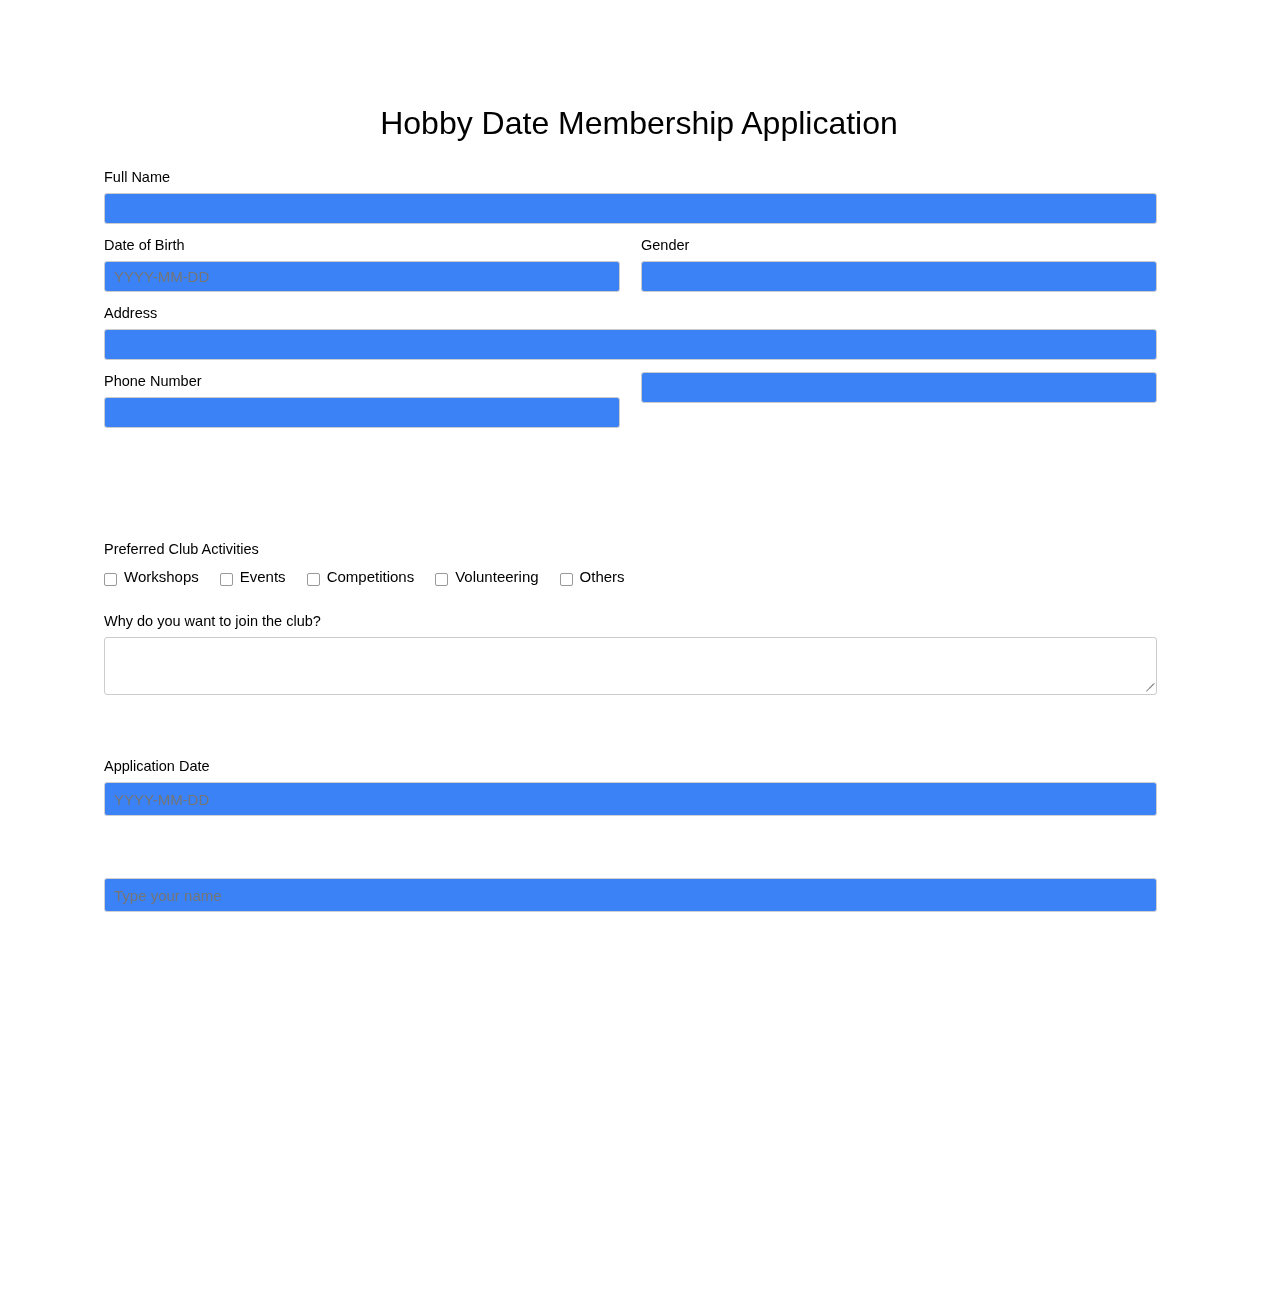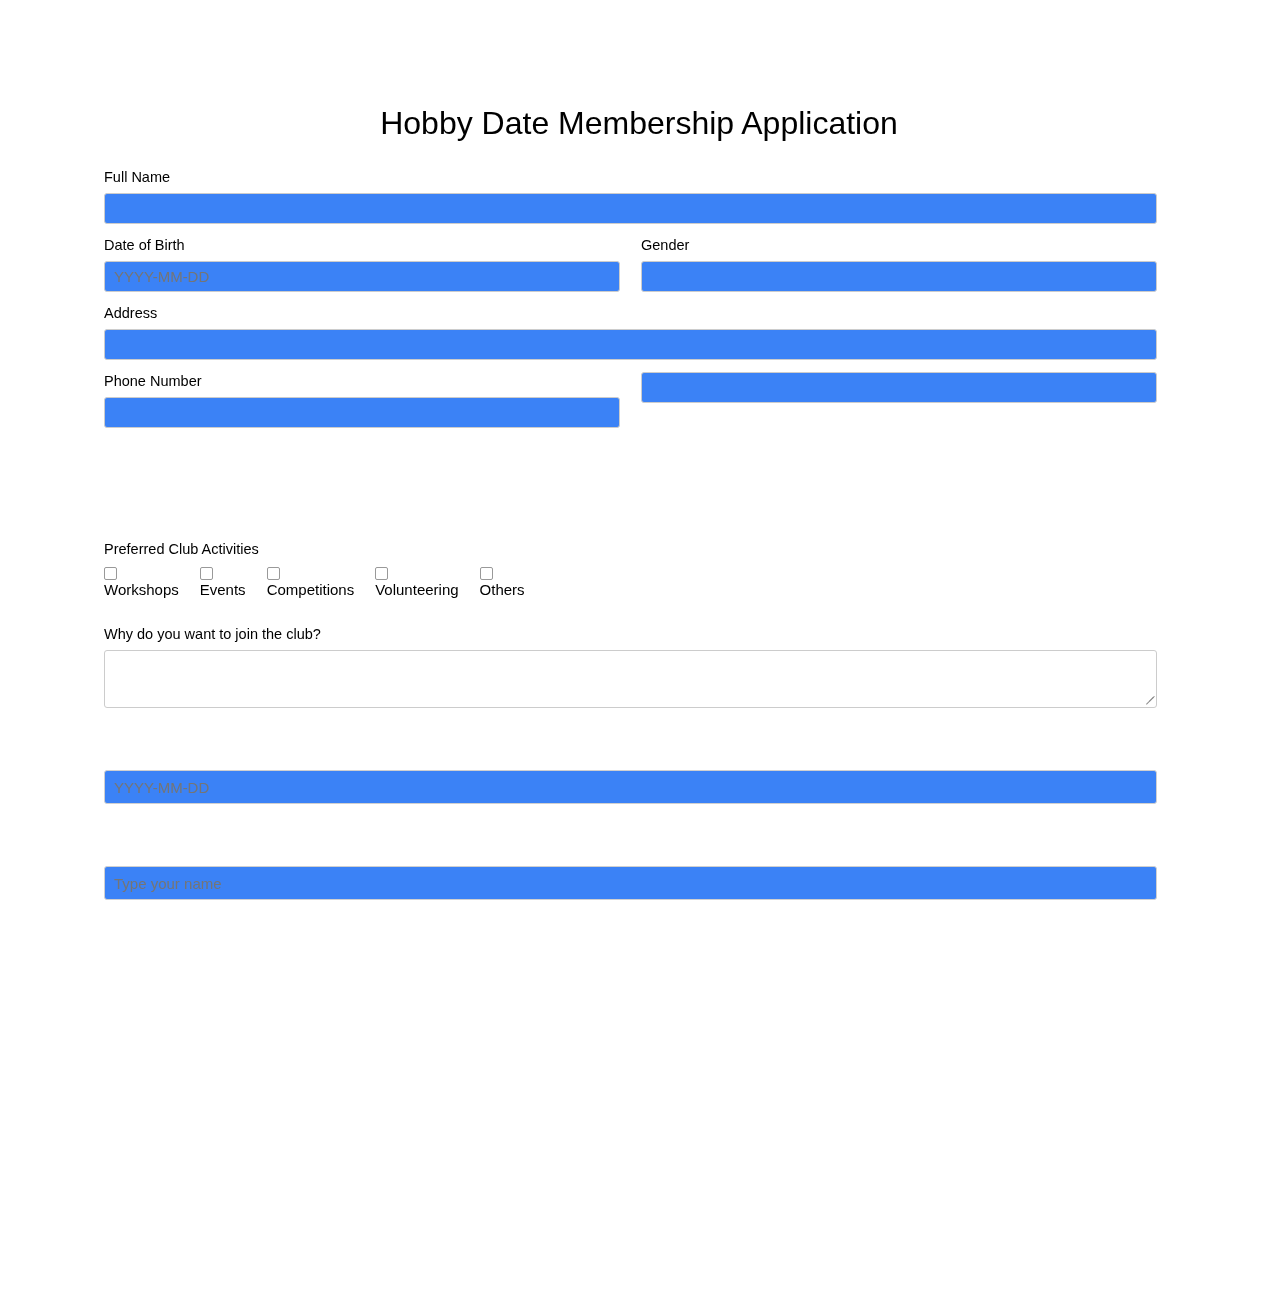--- a/index.html
+++ b/index.html
@@ -110,24 +110,23 @@
     margin: 0 0 8px 0;
     display: block;
   }
   .checkbox-row {
     display: flex;
     align-items: center;
     flex-wrap: nowrap;
   }
   .checkbox-item {
     display: inline-flex;
-    align-items: flex-start;
+    align-items: flex-end;
     margin-right: 21px;
     white-space: nowrap;
-    flex-direction: column;
   }
   .checkbox-box {
     -webkit-appearance: none;
     appearance: none;
     box-sizing: border-box;
     width: 13px;
     height: 13px;
     border: 1px solid #999999;
     border-radius: 2px;
     background: #ffffff;
@@ -271,20 +270,21 @@
           <i class="l1"></i>
             <i class="l2"></i>
             <i class="l3"></i>
         </span>
       </div>
     </div>
 
     <div class="spacer-lg"></div>
 
     <div class="field">
+      <label class="field-label">Application Date</label>
       <input class="text-input input-lg" type="text" placeholder="YYYY-MM-DD" style="">
     </div>
 
     <div class="spacer-lg"></div>
 
     <div class="field">
       <input class="text-input input-lg" type="text" placeholder="Type your name" style="">
     </div>
 
   </div>

